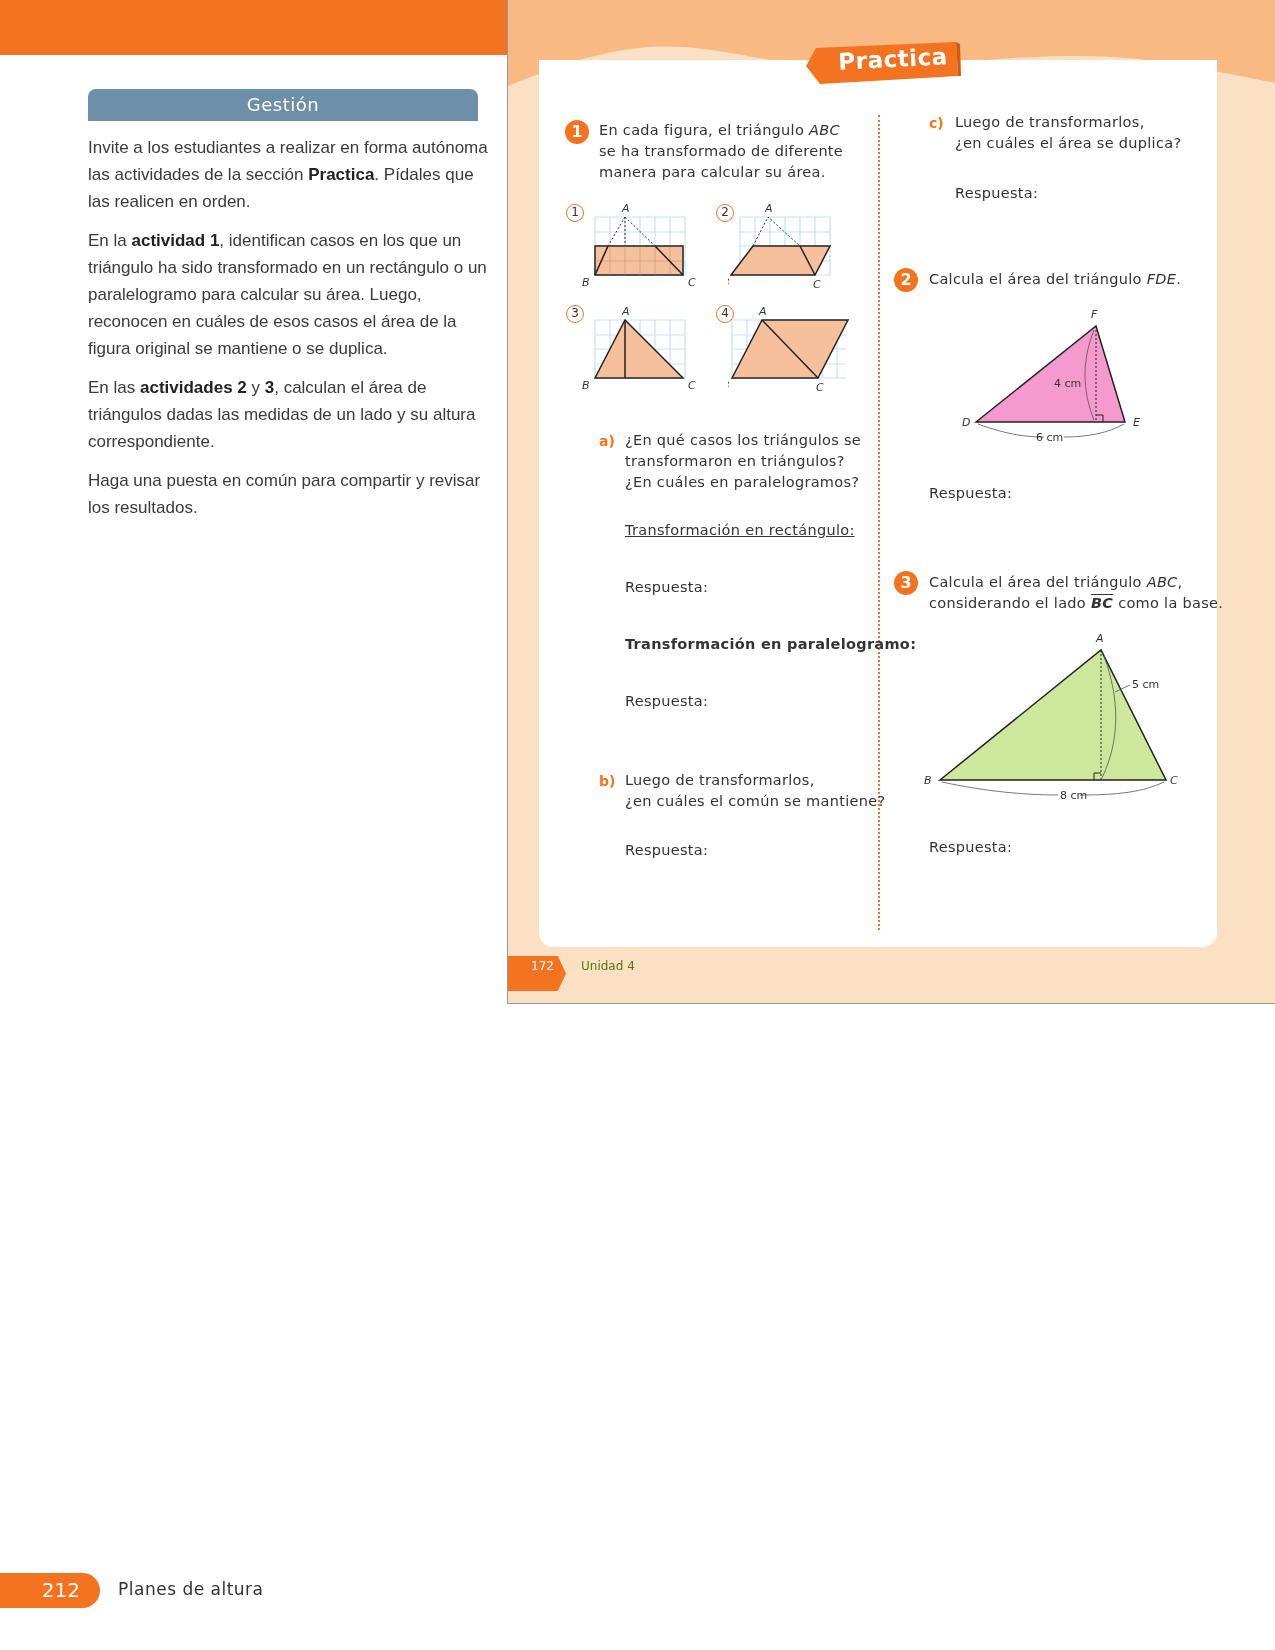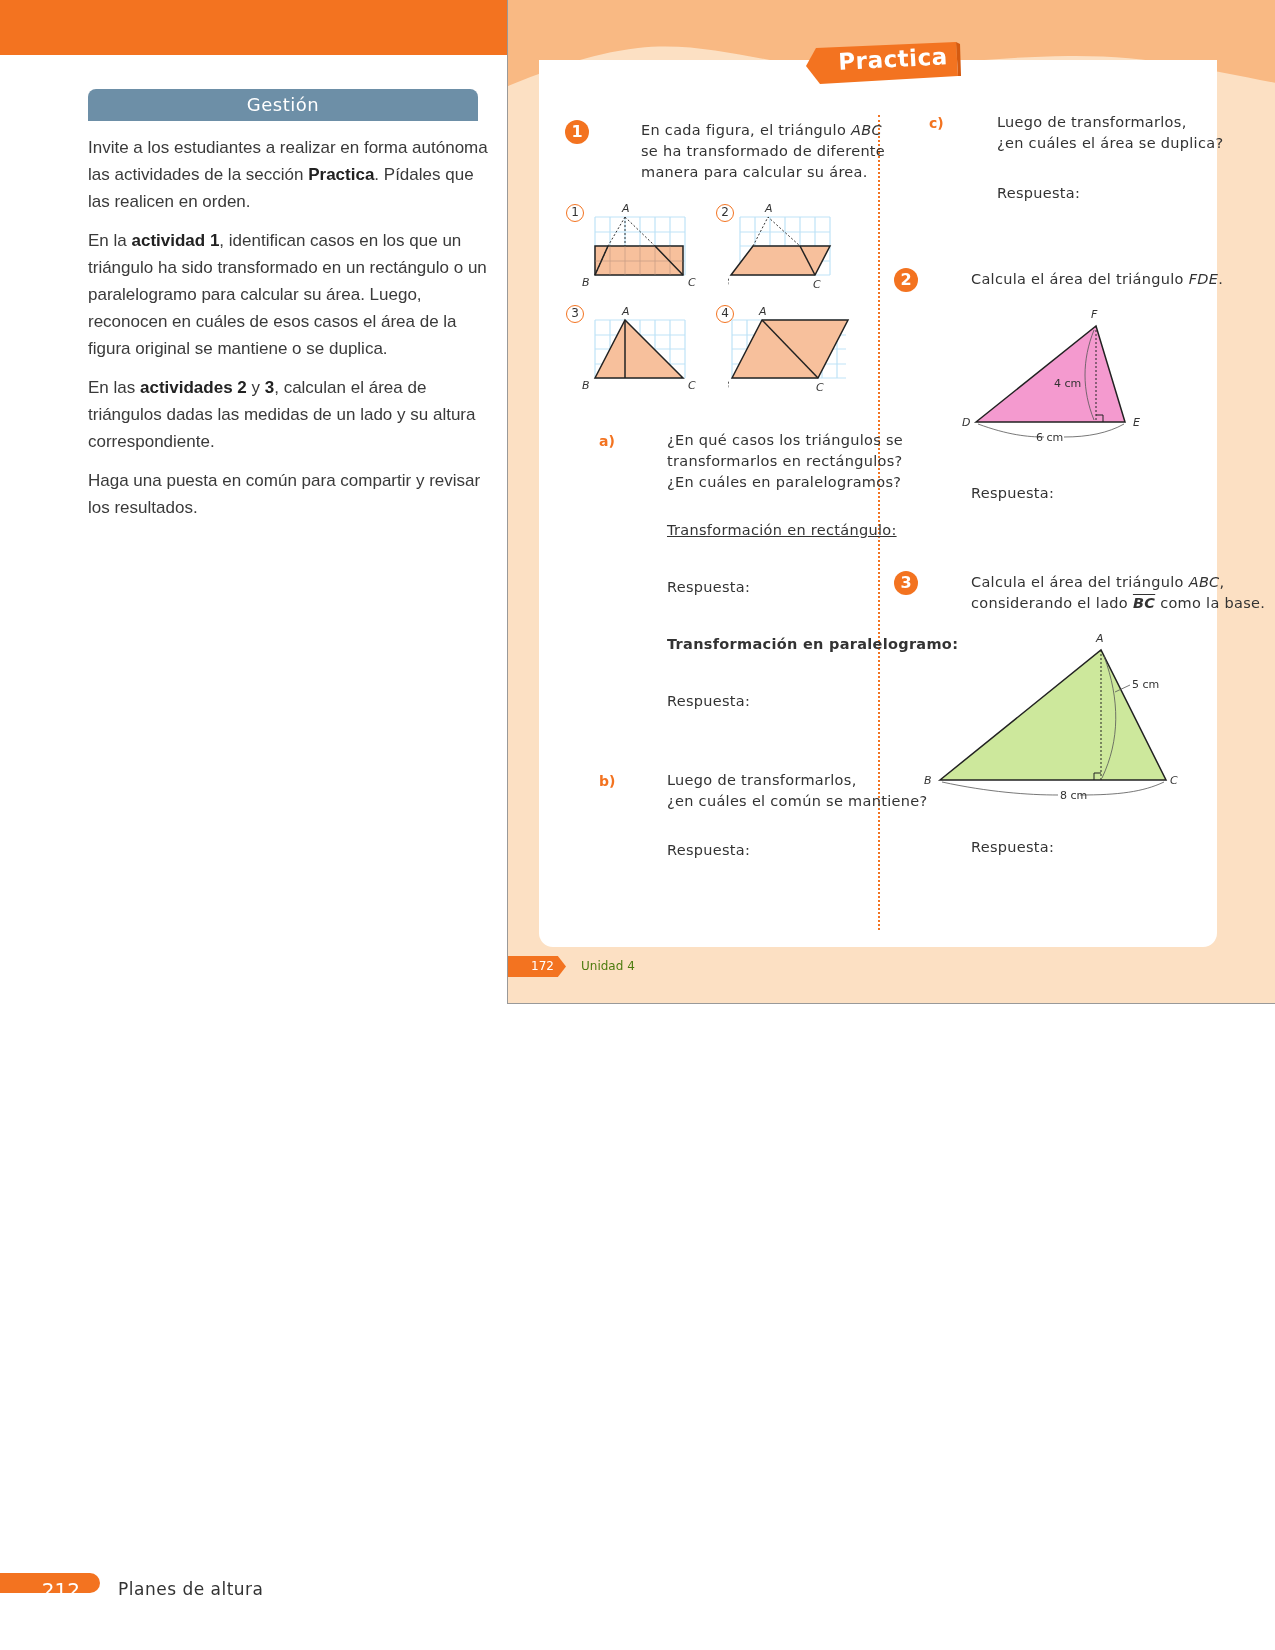--- a/index.html
+++ b/index.html
@@ -8,50 +8,50 @@
 
   .top-band { position: absolute; left: 0; top: 0; width: 507px; height: 55px; background: #f37320; }
 
   .gestion-header { position: absolute; left: 88px; top: 89px; width: 390px; height: 32px; background: #6d8fa7;
     border-radius: 8px 8px 0 0; color: #fff; text-align: center; font-size: 18px; line-height: 32px; letter-spacing: 0.5px; }
   .gestion-body { position: absolute; left: 88px; top: 134px; width: 400px;
     font-family: "Liberation Sans", sans-serif; font-size: 17px; line-height: 27px; color: #3a3a3a; }
   .gestion-body p { margin-bottom: 12px; }
   .gestion-body b { color: #222; }
 
-  .left-footer-badge { position: absolute; left: 0; top: 1573px; width: 100px; height: 20px; background: #f37320;
+  .left-footer-badge { position: absolute; left: 0; top: 1573px; width: 100px; height: 35px; background: #f37320;
     border-radius: 0 18px 18px 0; color: #fff; font-size: 20px; line-height: 35px; text-align: right; padding-right: 20px; }
   .left-footer-label { position: absolute; left: 118px; top: 1579px; font-size: 17px; color: #333; letter-spacing: 0.5px; }
 
   
   .book { position: absolute; left: 507px; top: 0; width: 768px; height: 1004px; background: #fce0c3;
     border-left: 1px solid #999; border-bottom: 1px solid #999; overflow: hidden; }
   .book-wave { position: absolute; left: 0; top: 0; width: 768px; height: 130px; }
   .card { position: absolute; left: 31px; top: 60px; width: 678px; height: 887px; background: #fff; border-radius: 0 0 14px 14px; }
 
   .practica-tag { position: absolute; left: 296px; top: 40px; width: 158px; height: 46px; }
   .practica-label { position: absolute; left: 310px; top: 46px; width: 150px; text-align: center; color: #fff; font-weight: bold;
     font-size: 23px; letter-spacing: 0.5px; transform: rotate(-3deg); }
 
   .divider { position: absolute; left: 370px; top: 115px; height: 815px; border-left: 2px dotted #f37320; }
 
   .num-badge { position: absolute; width: 24px; height: 24px; border-radius: 50%; background: #f37320; color: #fff;
     font-weight: bold; font-size: 16px; line-height: 24px; text-align: center; }
-  .t { position: absolute; font-size: 14.5px; line-height: 21px; color: #333; letter-spacing: 0.3px; margin-left: 42px; }
+  .t { position: absolute; font-size: 14.5px; line-height: 21px; color: #333; letter-spacing: 0.3px; }
   .t i { font-style: italic; }
   .lbl { position: absolute; color: #f37320; font-weight: bold; font-size: 14px; }
   .ov { text-decoration: overline; font-style: italic; font-weight: bold; }
 
   .circ-num { position: absolute; width: 18px; height: 18px; border: 1.5px solid #f37320; border-radius: 50%;
     font-size: 12px; line-height: 15px; text-align: center; color: #333; }
 
   .fig { position: absolute; }
   .fig text { font-family: "DejaVu Sans", sans-serif; font-style: italic; font-size: 11px; fill: #333; }
 
-  .book-footer-badge { position: absolute; left: 0; top: 956px; width: 58px; height: 21px; background: #f37320; color: #fff;
+  .book-footer-badge { position: absolute; left: 0; top: 956px; width: 58px; height: 35px; background: #f37320; color: #fff;
     font-size: 12px; line-height: 21px; text-align: right; padding-right: 12px; clip-path: polygon(0 0, 86% 0, 100% 50%, 86% 100%, 0 100%); }
   .book-footer-label { position: absolute; left: 73px; top: 959px; font-size: 12px; color: #4d7c0f; }
 </style>
 </head>
 <body>
 
 <div class="top-band"></div>
 
 <div class="gestion-header">Gestión</div>
 
@@ -133,21 +133,21 @@
     <polygon points="4,78 34,20 120,20 90,78" fill="#f7c09c" stroke="#222" stroke-width="1.5"></polygon>
     <path d="M34 20 L90 78" stroke="#222" stroke-width="1.5"></path>
     <text x="31" y="15">A</text>
     <text x="-6" y="89">B</text>
     <text x="88" y="91">C</text>
   </svg>
 
   <div class="lbl" style="left:91px; top:433px;">a)</div>
   <div class="t" style="left:117px; top:430px;">
     <div>¿En qué casos los triángulos se</div>
-    <div>transformarlos en rectángulos?</div>
+    <div>transformaron en triángulos?</div>
     <div>¿En cuáles en paralelogramos?</div>
   </div>
   <div class="t" style="left:117px; top:520px;text-decoration:underline;">Transformación en rectángulo:</div>
   <div class="t" style="left:117px; top:577px;">Respuesta:</div>
   <div class="t" style="left:117px; top:634px;font-weight:bold;">Transformación en paralelogramo:</div>
   <div class="t" style="left:117px; top:691px;">Respuesta:</div>
 
   <div class="lbl" style="left:91px; top:773px;">b)</div>
   <div class="t" style="left:117px; top:770px;">
     <div>Luego de transformarlos,</div>

